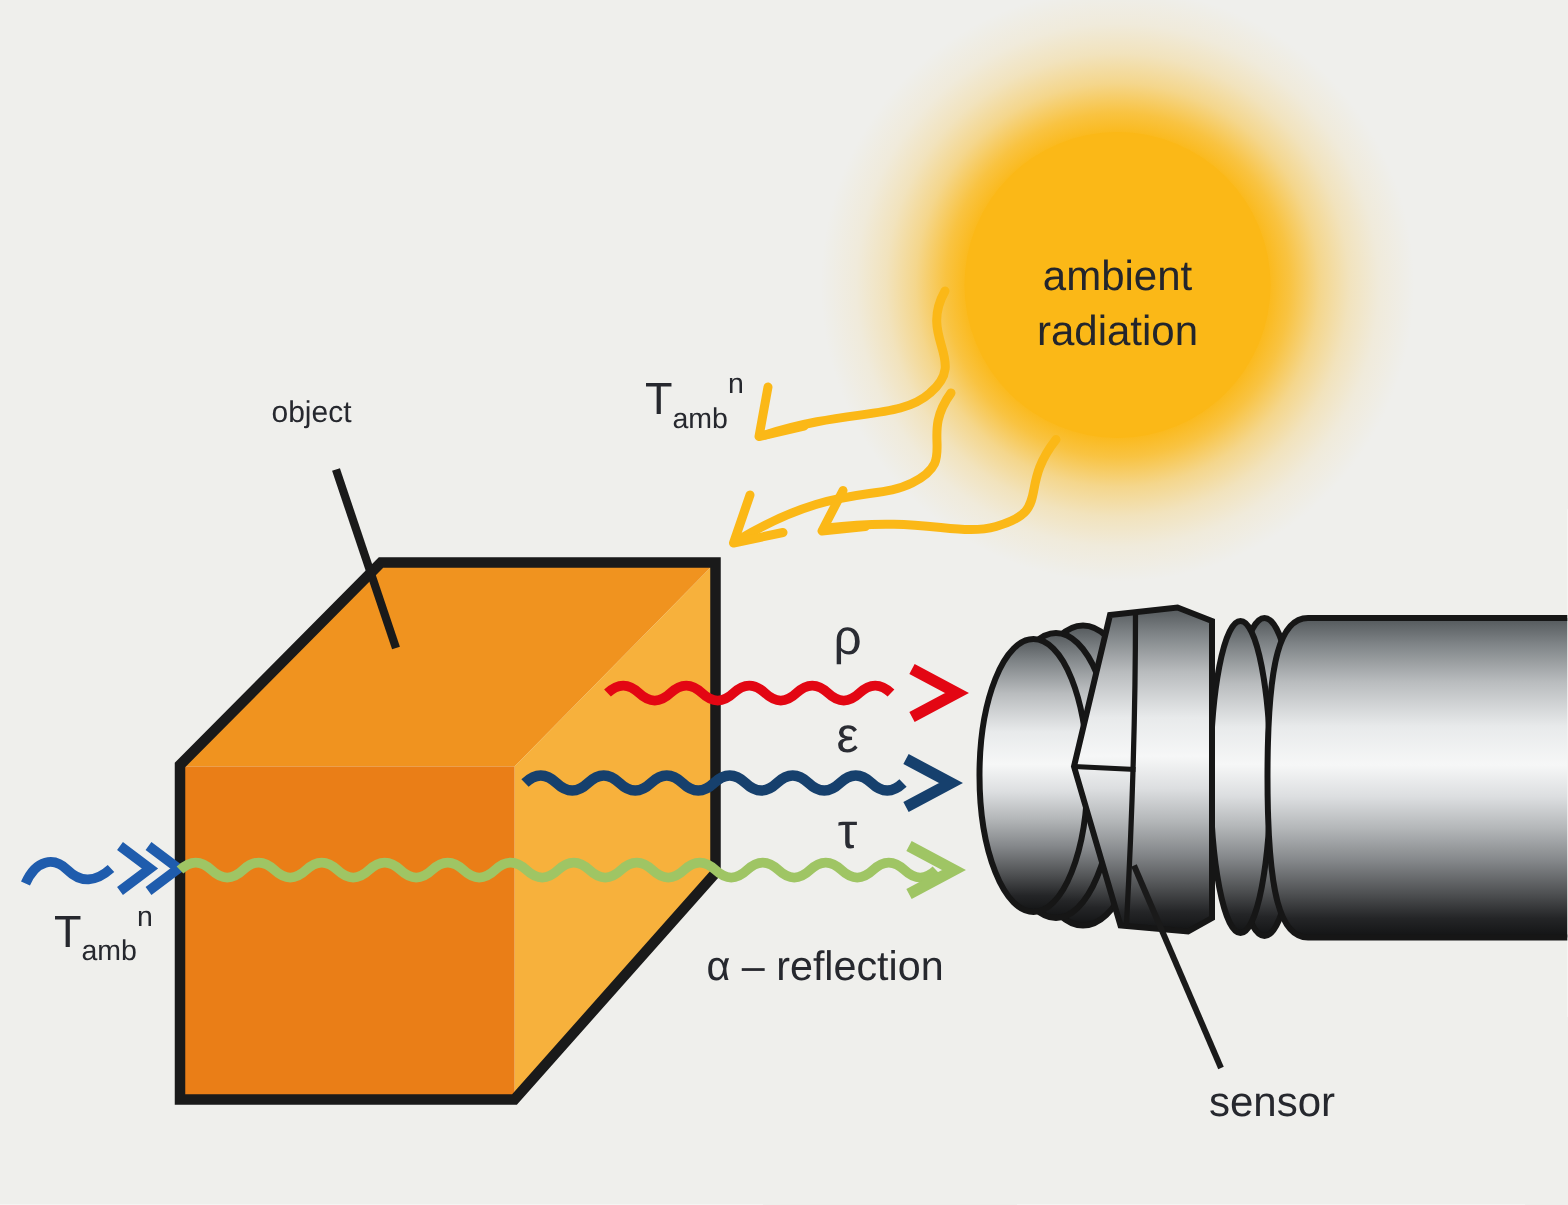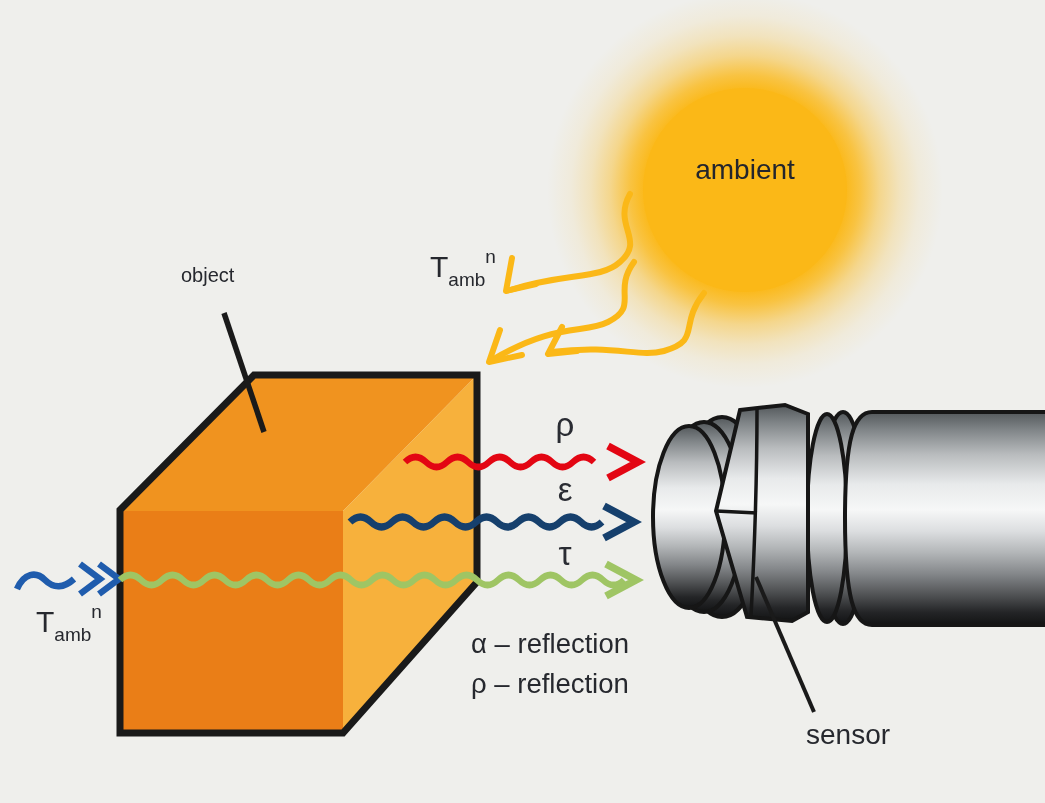--- a/index.html
+++ b/index.html
@@ -1,20 +1,20 @@
 <!DOCTYPE html>
 <html><head>
 <meta charset="utf-8">
 <style>
   html,body{margin:0;padding:0}
   .canvas{position:relative;width:1045px;height:803px;background:#efefec;overflow:hidden;
           font-family:"Liberation Sans","DejaVu Sans",sans-serif}
   .canvas svg{position:absolute;left:0;top:0;z-index:1}
   .lbl{position:absolute;color:#26282e;z-index:2;white-space:nowrap}
-  .sun-label{left:645px;top:151px;width:200px;text-align:center;font-size:28px;line-height:37px;color:#23252c}
+  .sun-label{left:645px;top:165px;width:200px;text-align:center;font-size:28px;line-height:37px;color:#23252c}
   .object-label{left:181px;top:264px;font-size:20px}
   .tgroup{font-size:30px}
   .tgroup .sb{font-size:19px;vertical-align:-9px}
   .tgroup .sp{font-size:19px;vertical-align:14px}
   .t-amb-top{left:430px;top:246px}
   .t-amb-left{left:36px;top:601px}
   .formula{left:179px;top:606px;color:#ffffff;font-size:32px}
   .formula .sb{font-size:20px;vertical-align:-9px}
   .formula .sp{font-size:19px;vertical-align:11px}
   .formula .eq{margin-left:3px;font-size:31px}
@@ -104,33 +104,33 @@
       <ellipse cx="689" cy="517" rx="36" ry="91"></ellipse>
       <path d="M740,410 L785,405 L808,414 L808,612 L792,621 L747,617 L716,511 Z"></path>
       <path fill="none" stroke-width="3.5" d="M757,408 C757,478 754,560 751,616"></path>
       <path fill="none" stroke-width="3.5" d="M716,511 L757,513"></path>
     </g>
     <line x1="756" y1="577" x2="814" y2="712" stroke-width="4" stroke="#1a1a1a"></line>
   </svg>
 
   <div class="lbl sun-label">
     <div>ambient</div>
+    <div>radiation</div>
   </div>
 
   <div class="lbl object-label">object</div>
 
   <div class="lbl tgroup t-amb-top"><span>T</span><span class="sb">amb</span><span class="sp">n</span></div>
 
   <div class="lbl tgroup t-amb-left"><span>T</span><span class="sb">amb</span><span class="sp">n</span></div>
 
 
   <div class="lbl sym sym-rho">ρ</div>
   <div class="lbl sym sym-eps">ε</div>
   <div class="lbl sym sym-tau">τ</div>
 
   <div class="lbl legend">
     <div>α – reflection</div>
-    <div>ρ – reflection</div>
   </div>
 
   <div class="lbl sensor-label">sensor</div>
 
 </div>
 
 </body></html>

